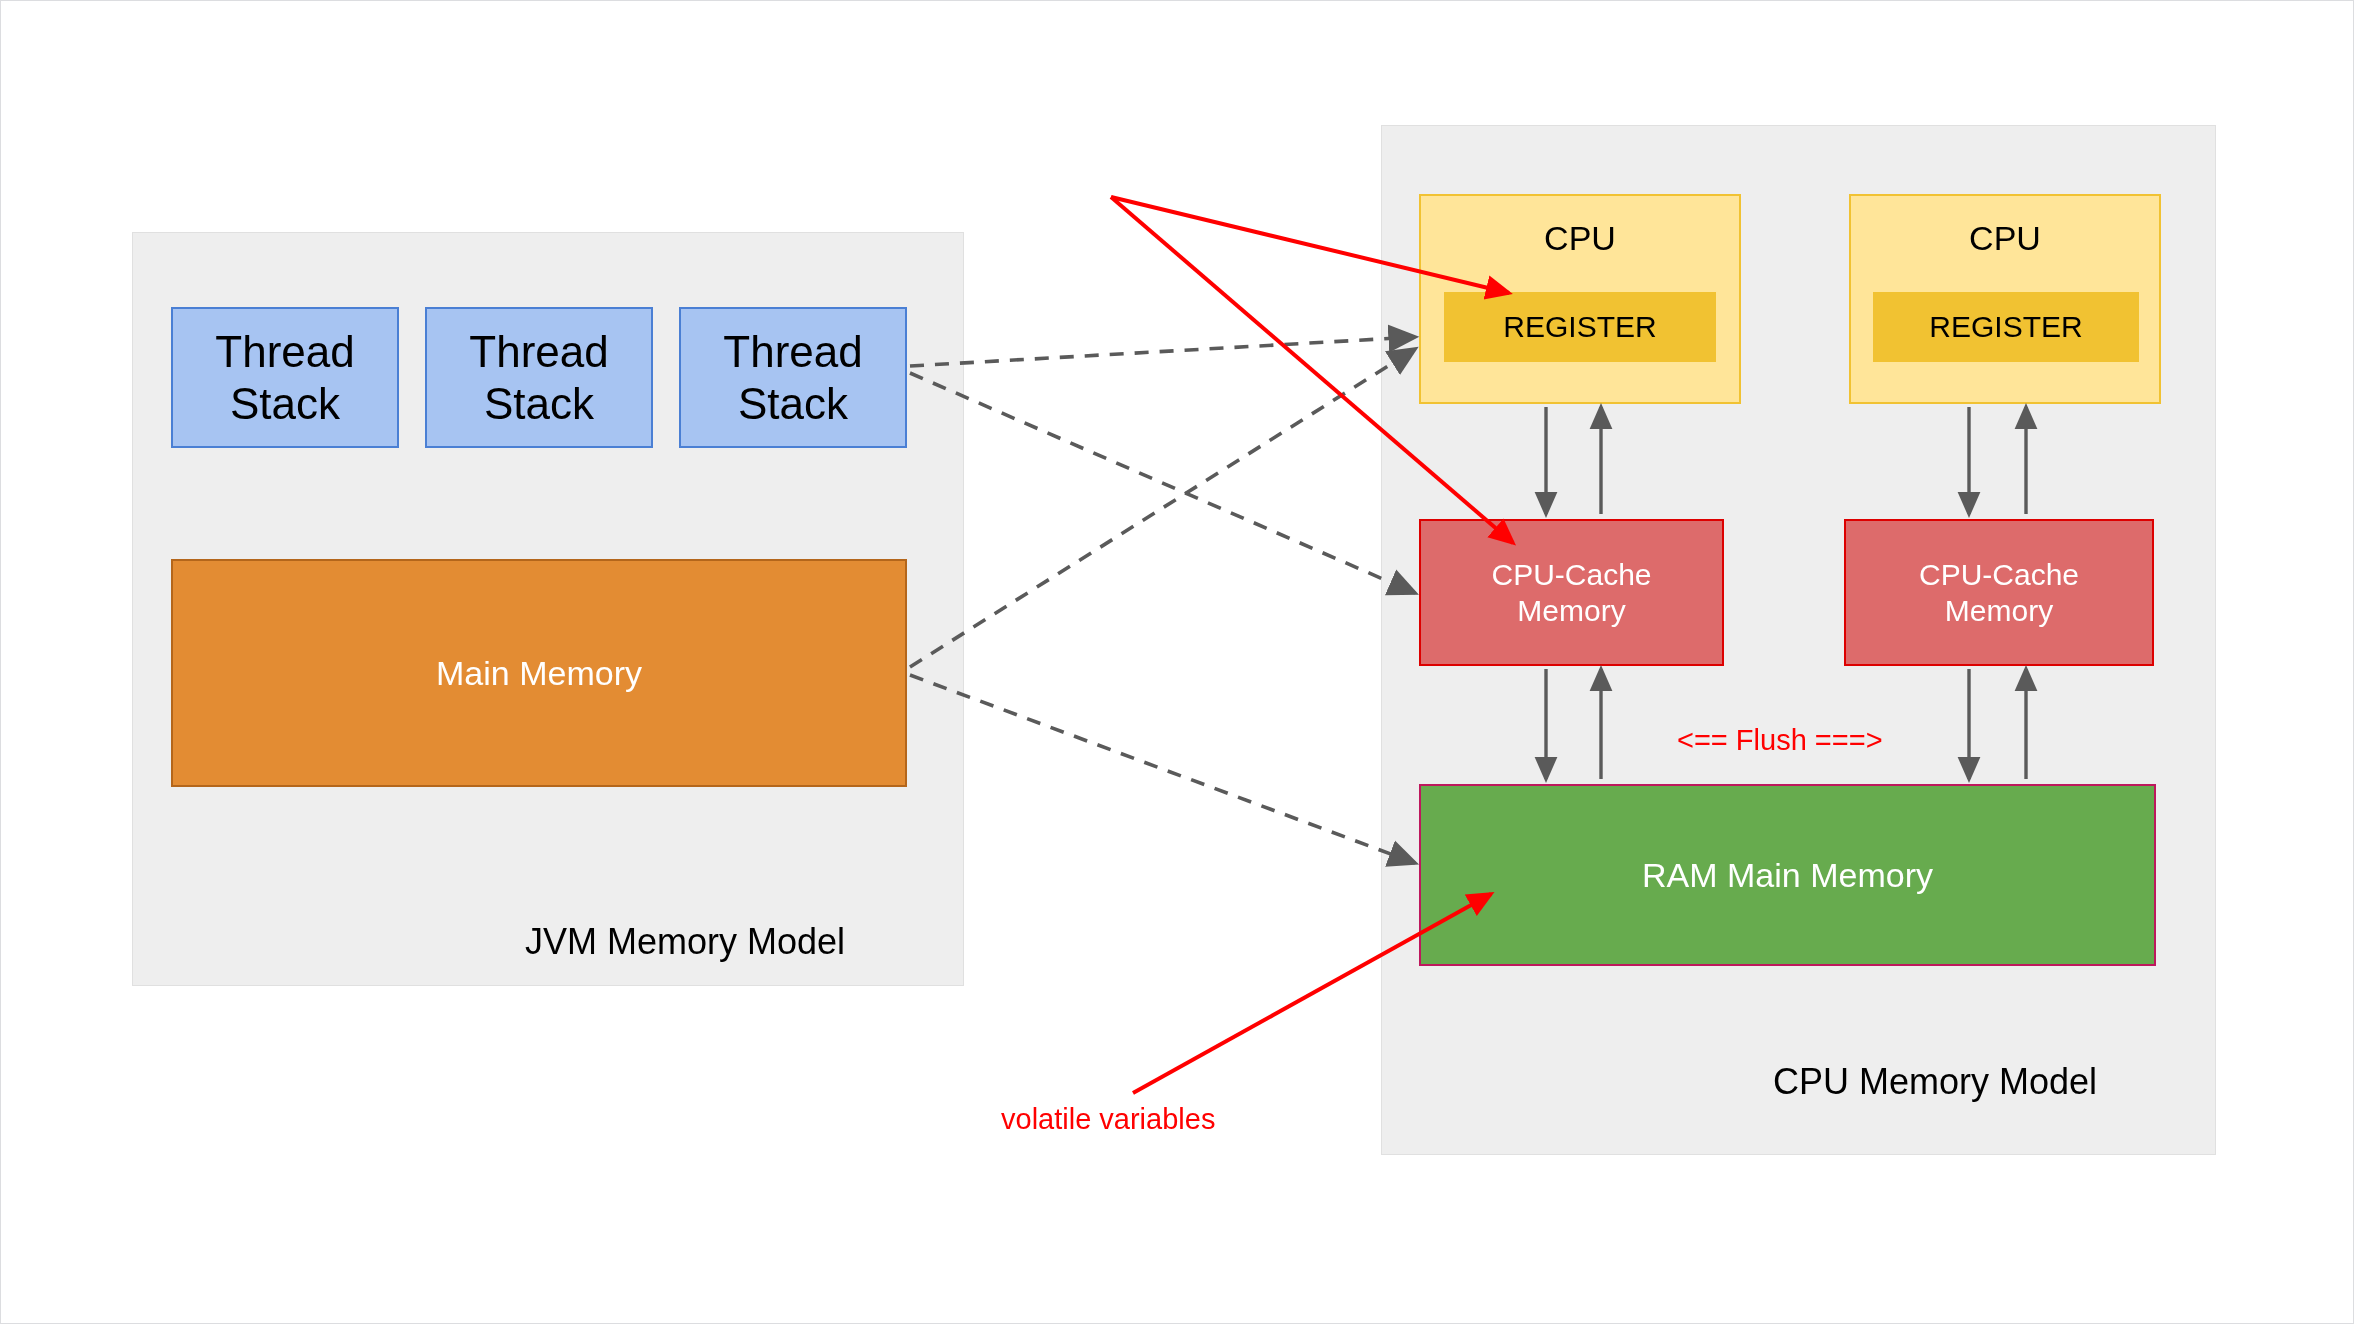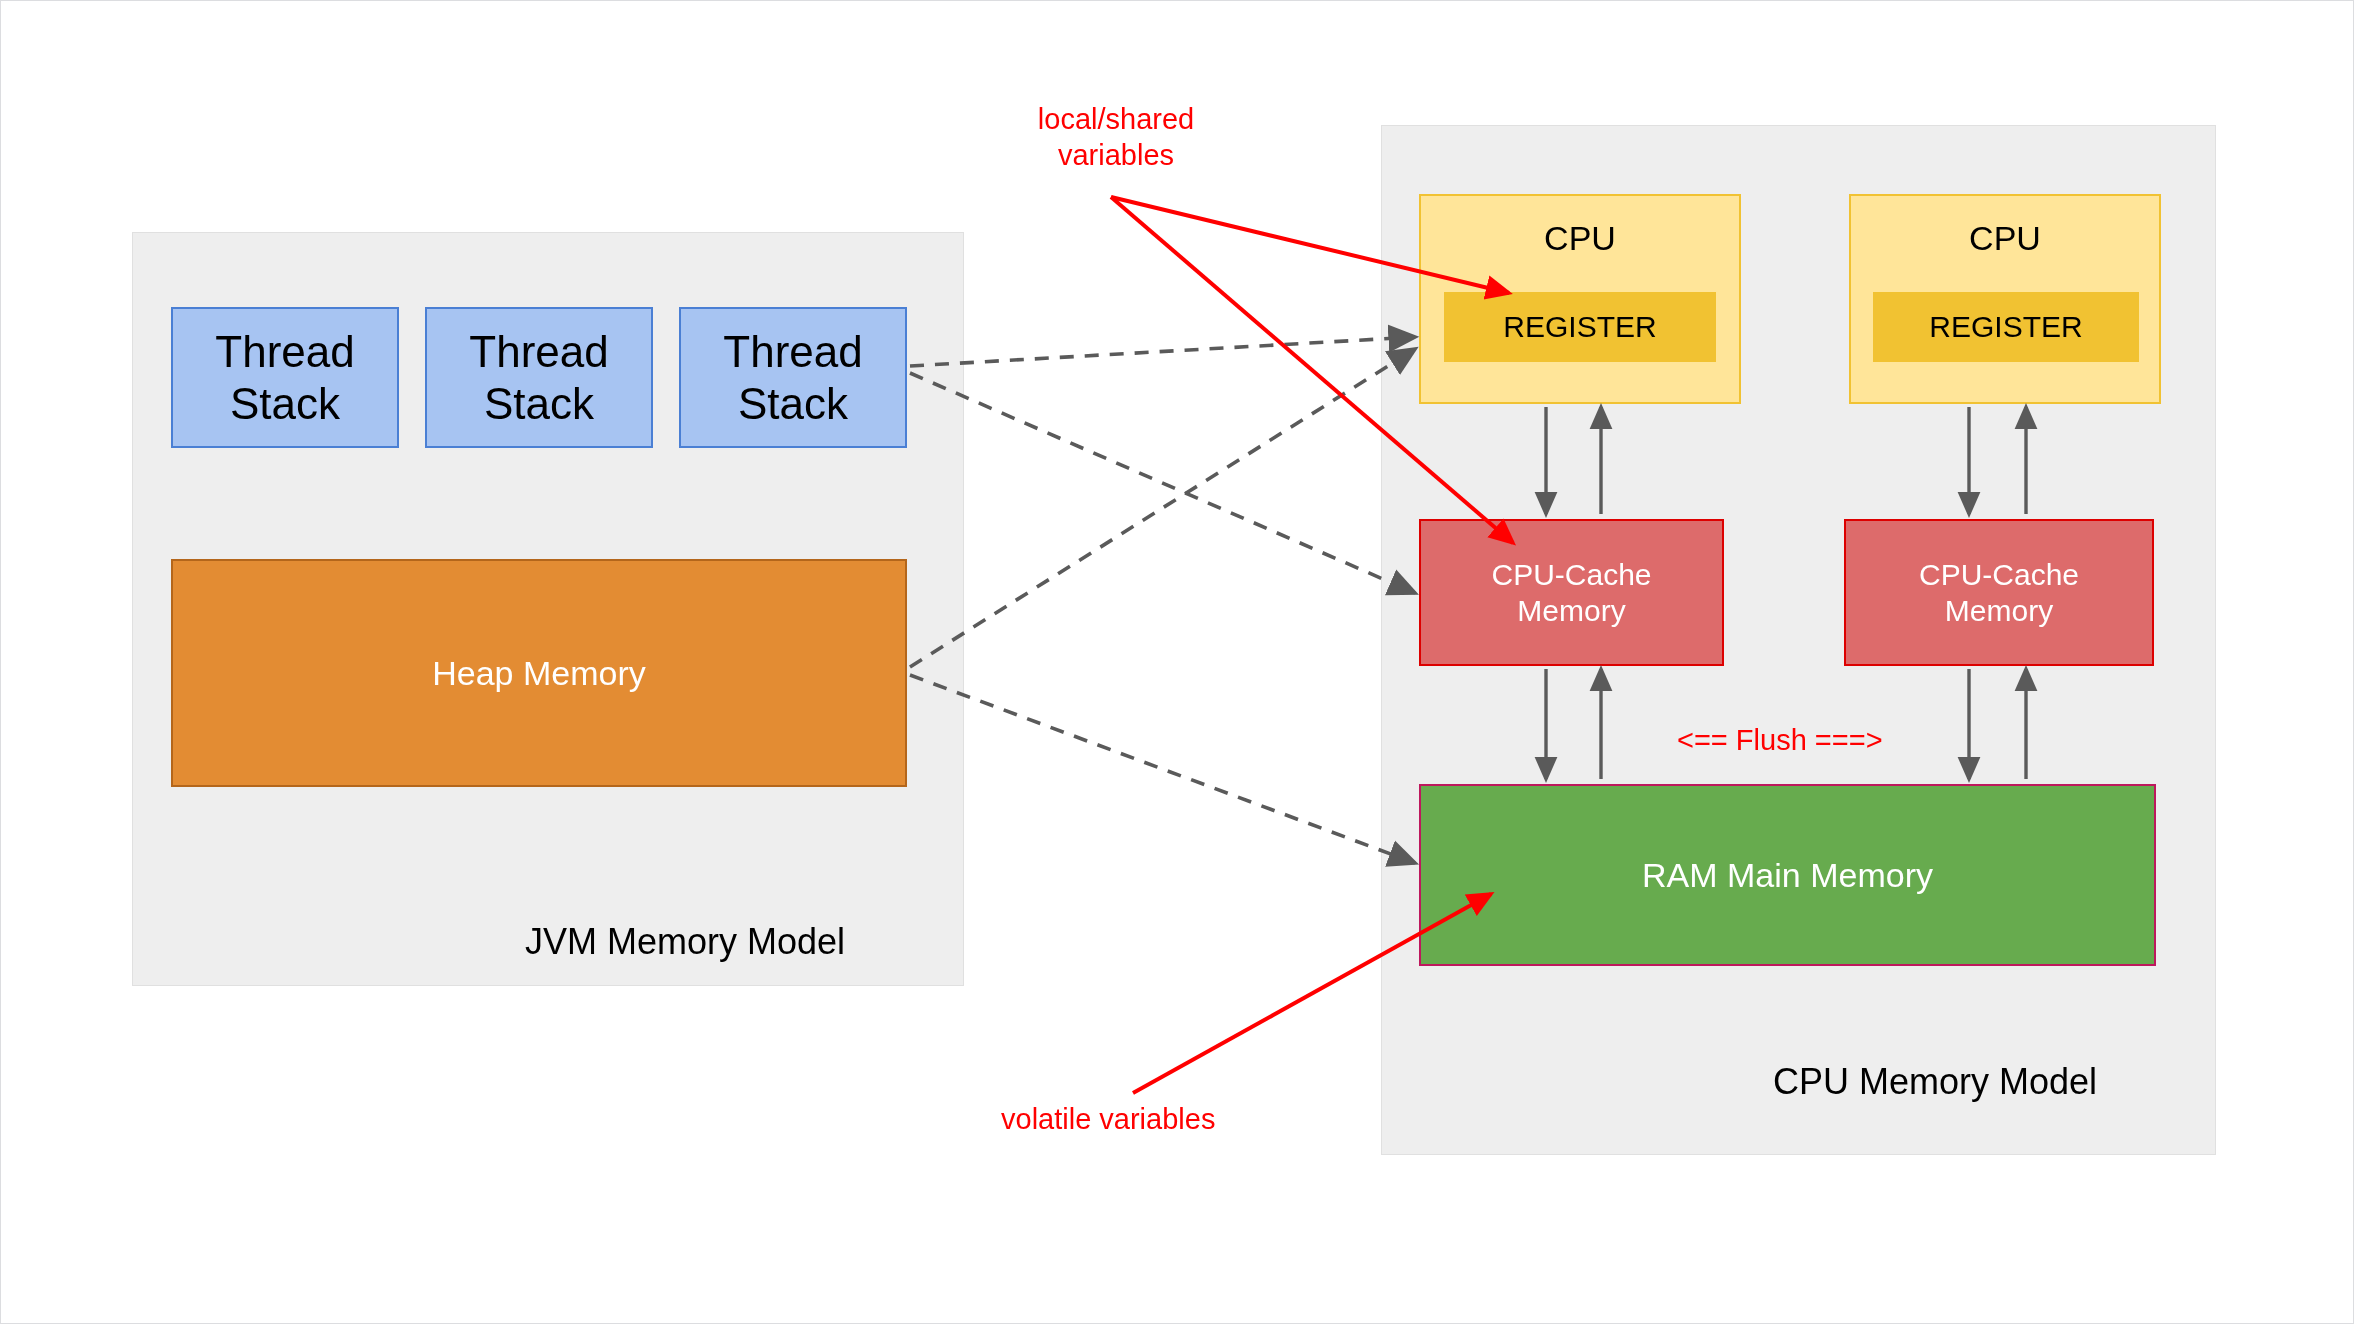--- a/index.html
+++ b/index.html
@@ -105,21 +105,21 @@
   <div class="box thread-stack" style="left:424px;top:306px;width:228px;height:141px;">
     <span style="white-space:pre-line;">Thread
 Stack</span>
   </div>
   <div class="box thread-stack" style="left:678px;top:306px;width:228px;height:141px;">
     <span style="white-space:pre-line;">Thread
 Stack</span>
   </div>
 
   <div class="box heap" style="left:170px;top:558px;width:736px;height:228px;">
-    <span>Heap Memory</span>
+    <span>Main Memory</span>
   </div>
 
   <div class="panel-label" style="left:524px;top:920px;">JVM Memory Model</div>
 
   <div class="panel" style="left:1380px;top:124px;width:835px;height:1030px;"></div>
 
   <div class="box cpu" style="left:1418px;top:193px;width:322px;height:210px;">
     <span>CPU</span>
   </div>
   <div class="box register" style="left:1443px;top:291px;width:272px;height:70px;">
@@ -142,22 +142,20 @@
   </div>
 
   <div class="box ram" style="left:1418px;top:783px;width:737px;height:182px;">
     <span>RAM Main Memory</span>
   </div>
 
   <div class="flush-note" style="left:1676px;top:723px;text-align:right;">&lt;== Flush ===&gt;</div>
 
   <div class="panel-label" style="left:1772px;top:1060px;">CPU Memory Model</div>
 
-  <div class="note" style="left:1010px;top:100px;width:210px;">local/shared
-variables</div>
   <div class="note" style="left:1000px;top:1100px;width:260px;text-align:left;">volatile variables</div>
 
   <svg class="overlay" viewBox="0 0 2354 1324">
     <defs>
       <marker id="grayhead" markerWidth="9" markerHeight="9" refX="7.4" refY="4.5" orient="auto" markerUnits="strokeWidth">
         <path d="M0,0.6 L8.6,4.5 L0,8.4 z" fill="#5a5a5a"></path>
       </marker>
       <marker id="grayhead-solid" markerWidth="8" markerHeight="8" refX="6.6" refY="4" orient="auto" markerUnits="strokeWidth">
         <path d="M0,0.6 L7.8,4 L0,7.4 z" fill="#5a5a5a"></path>
       </marker>

